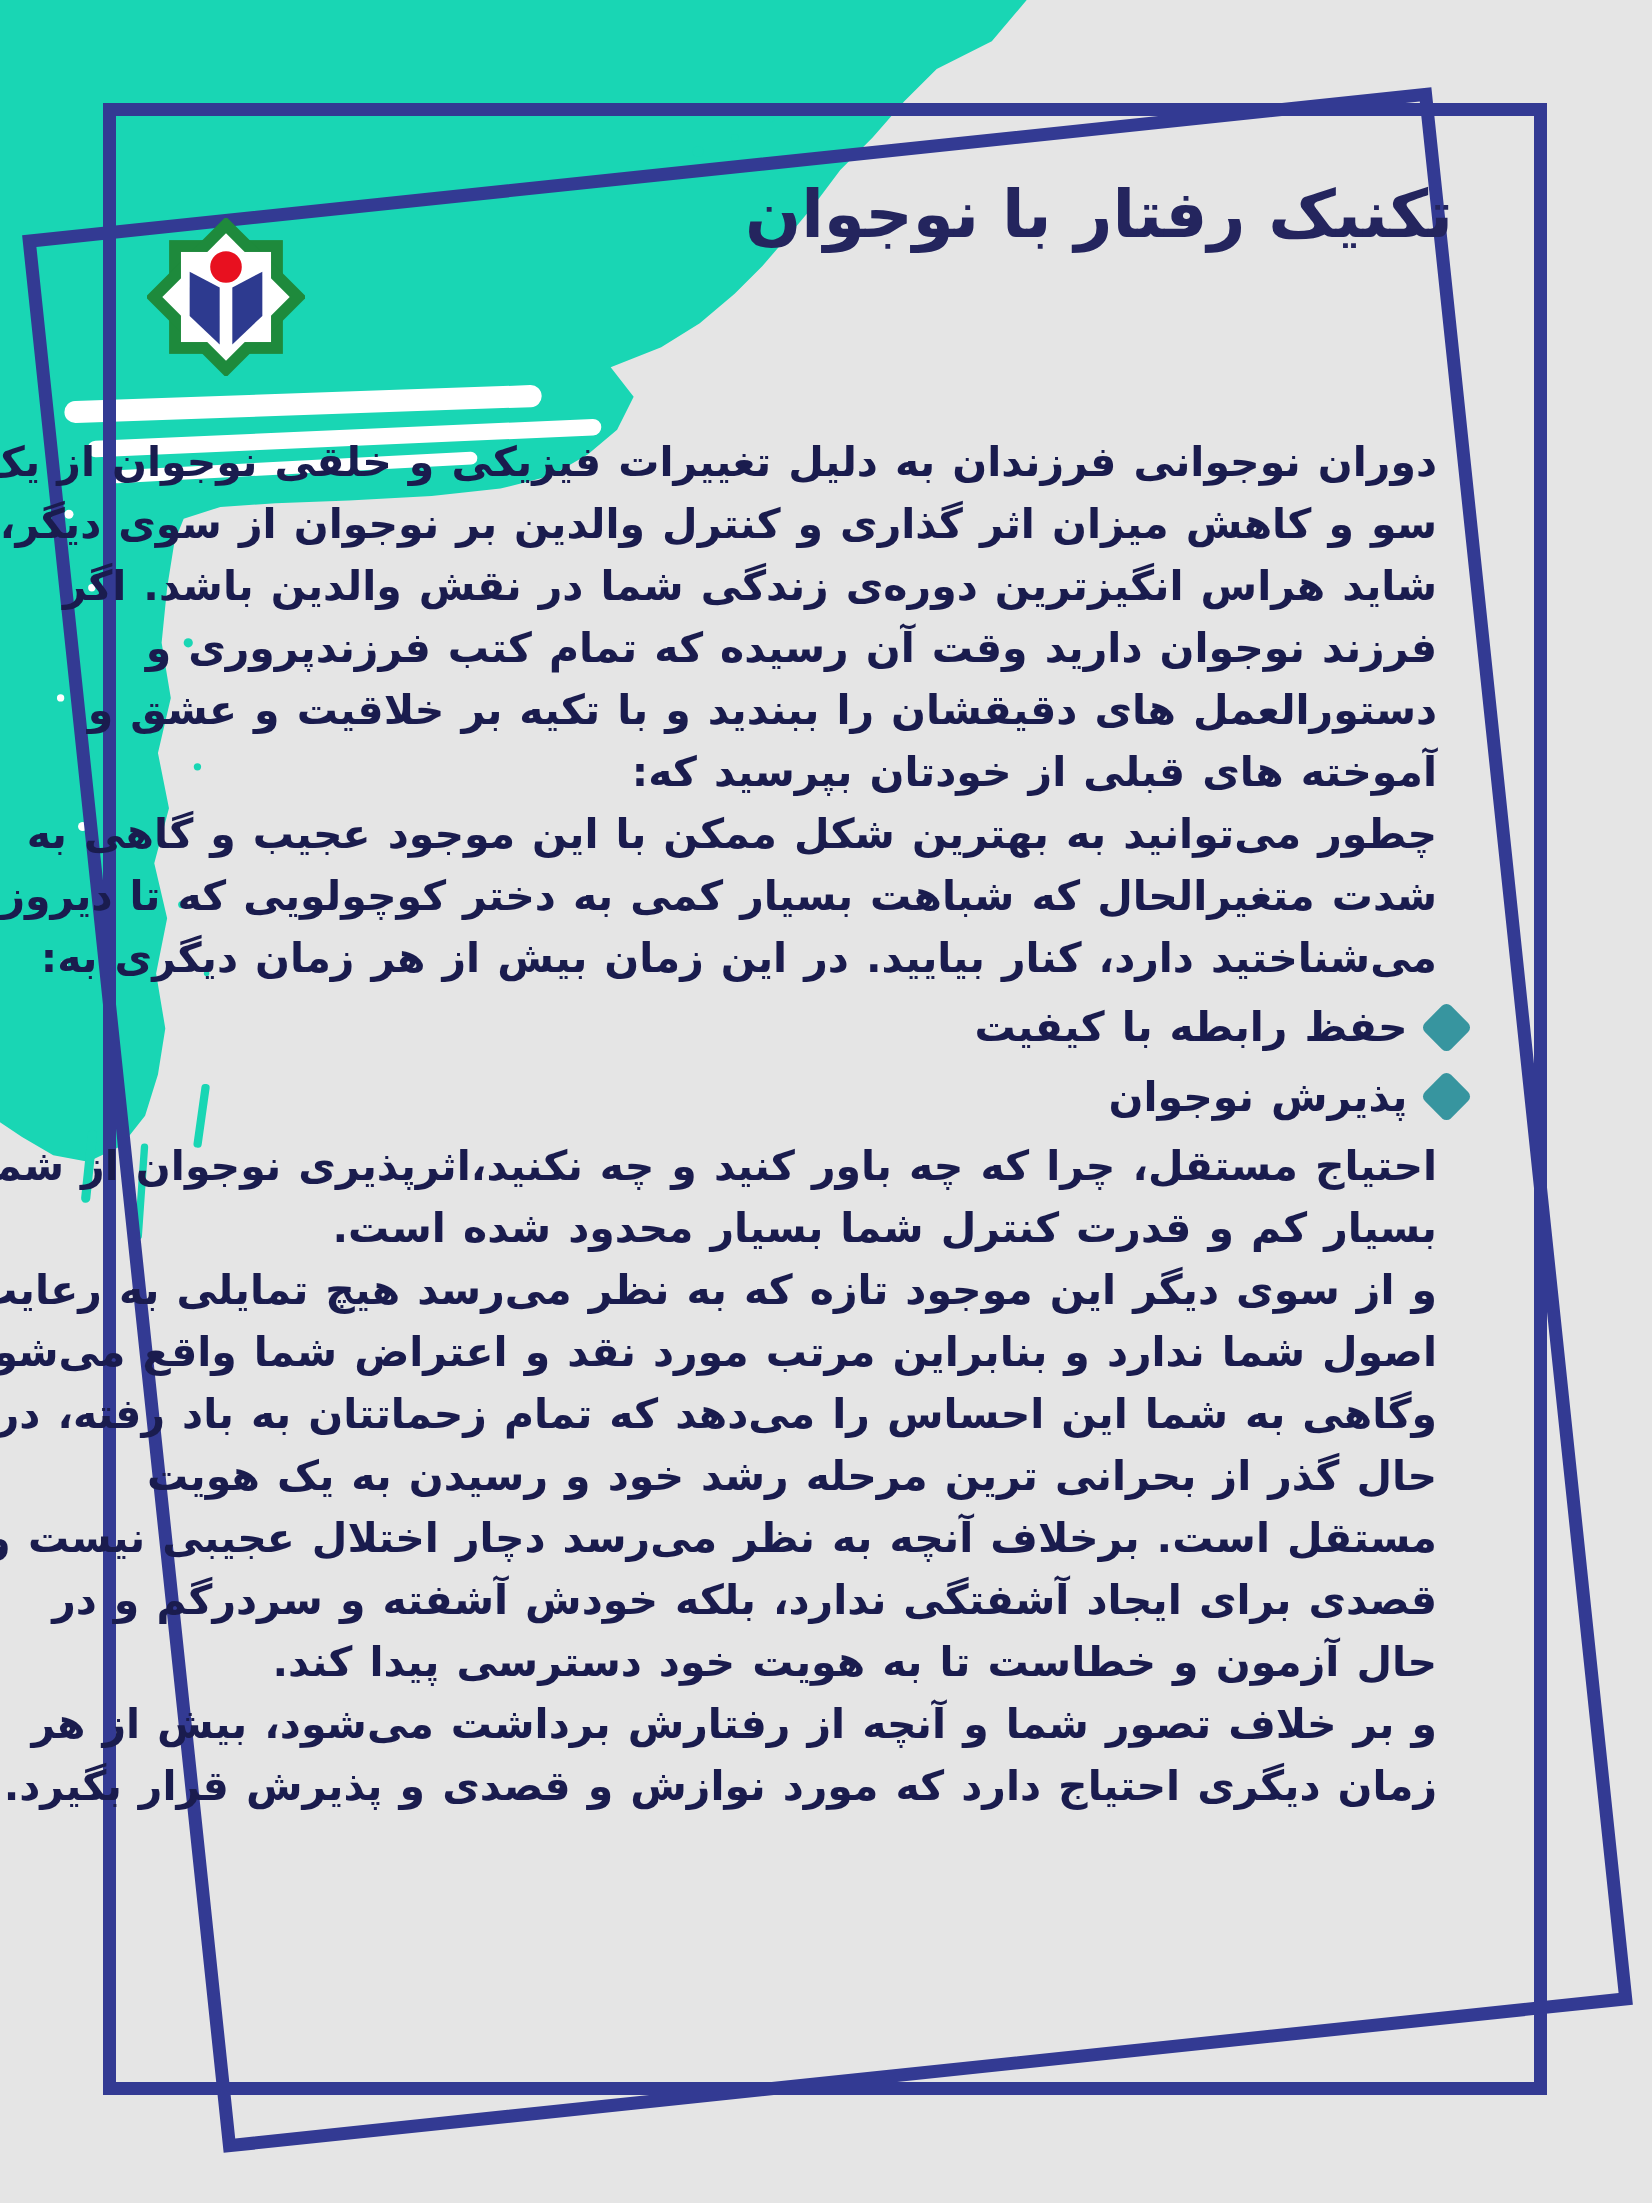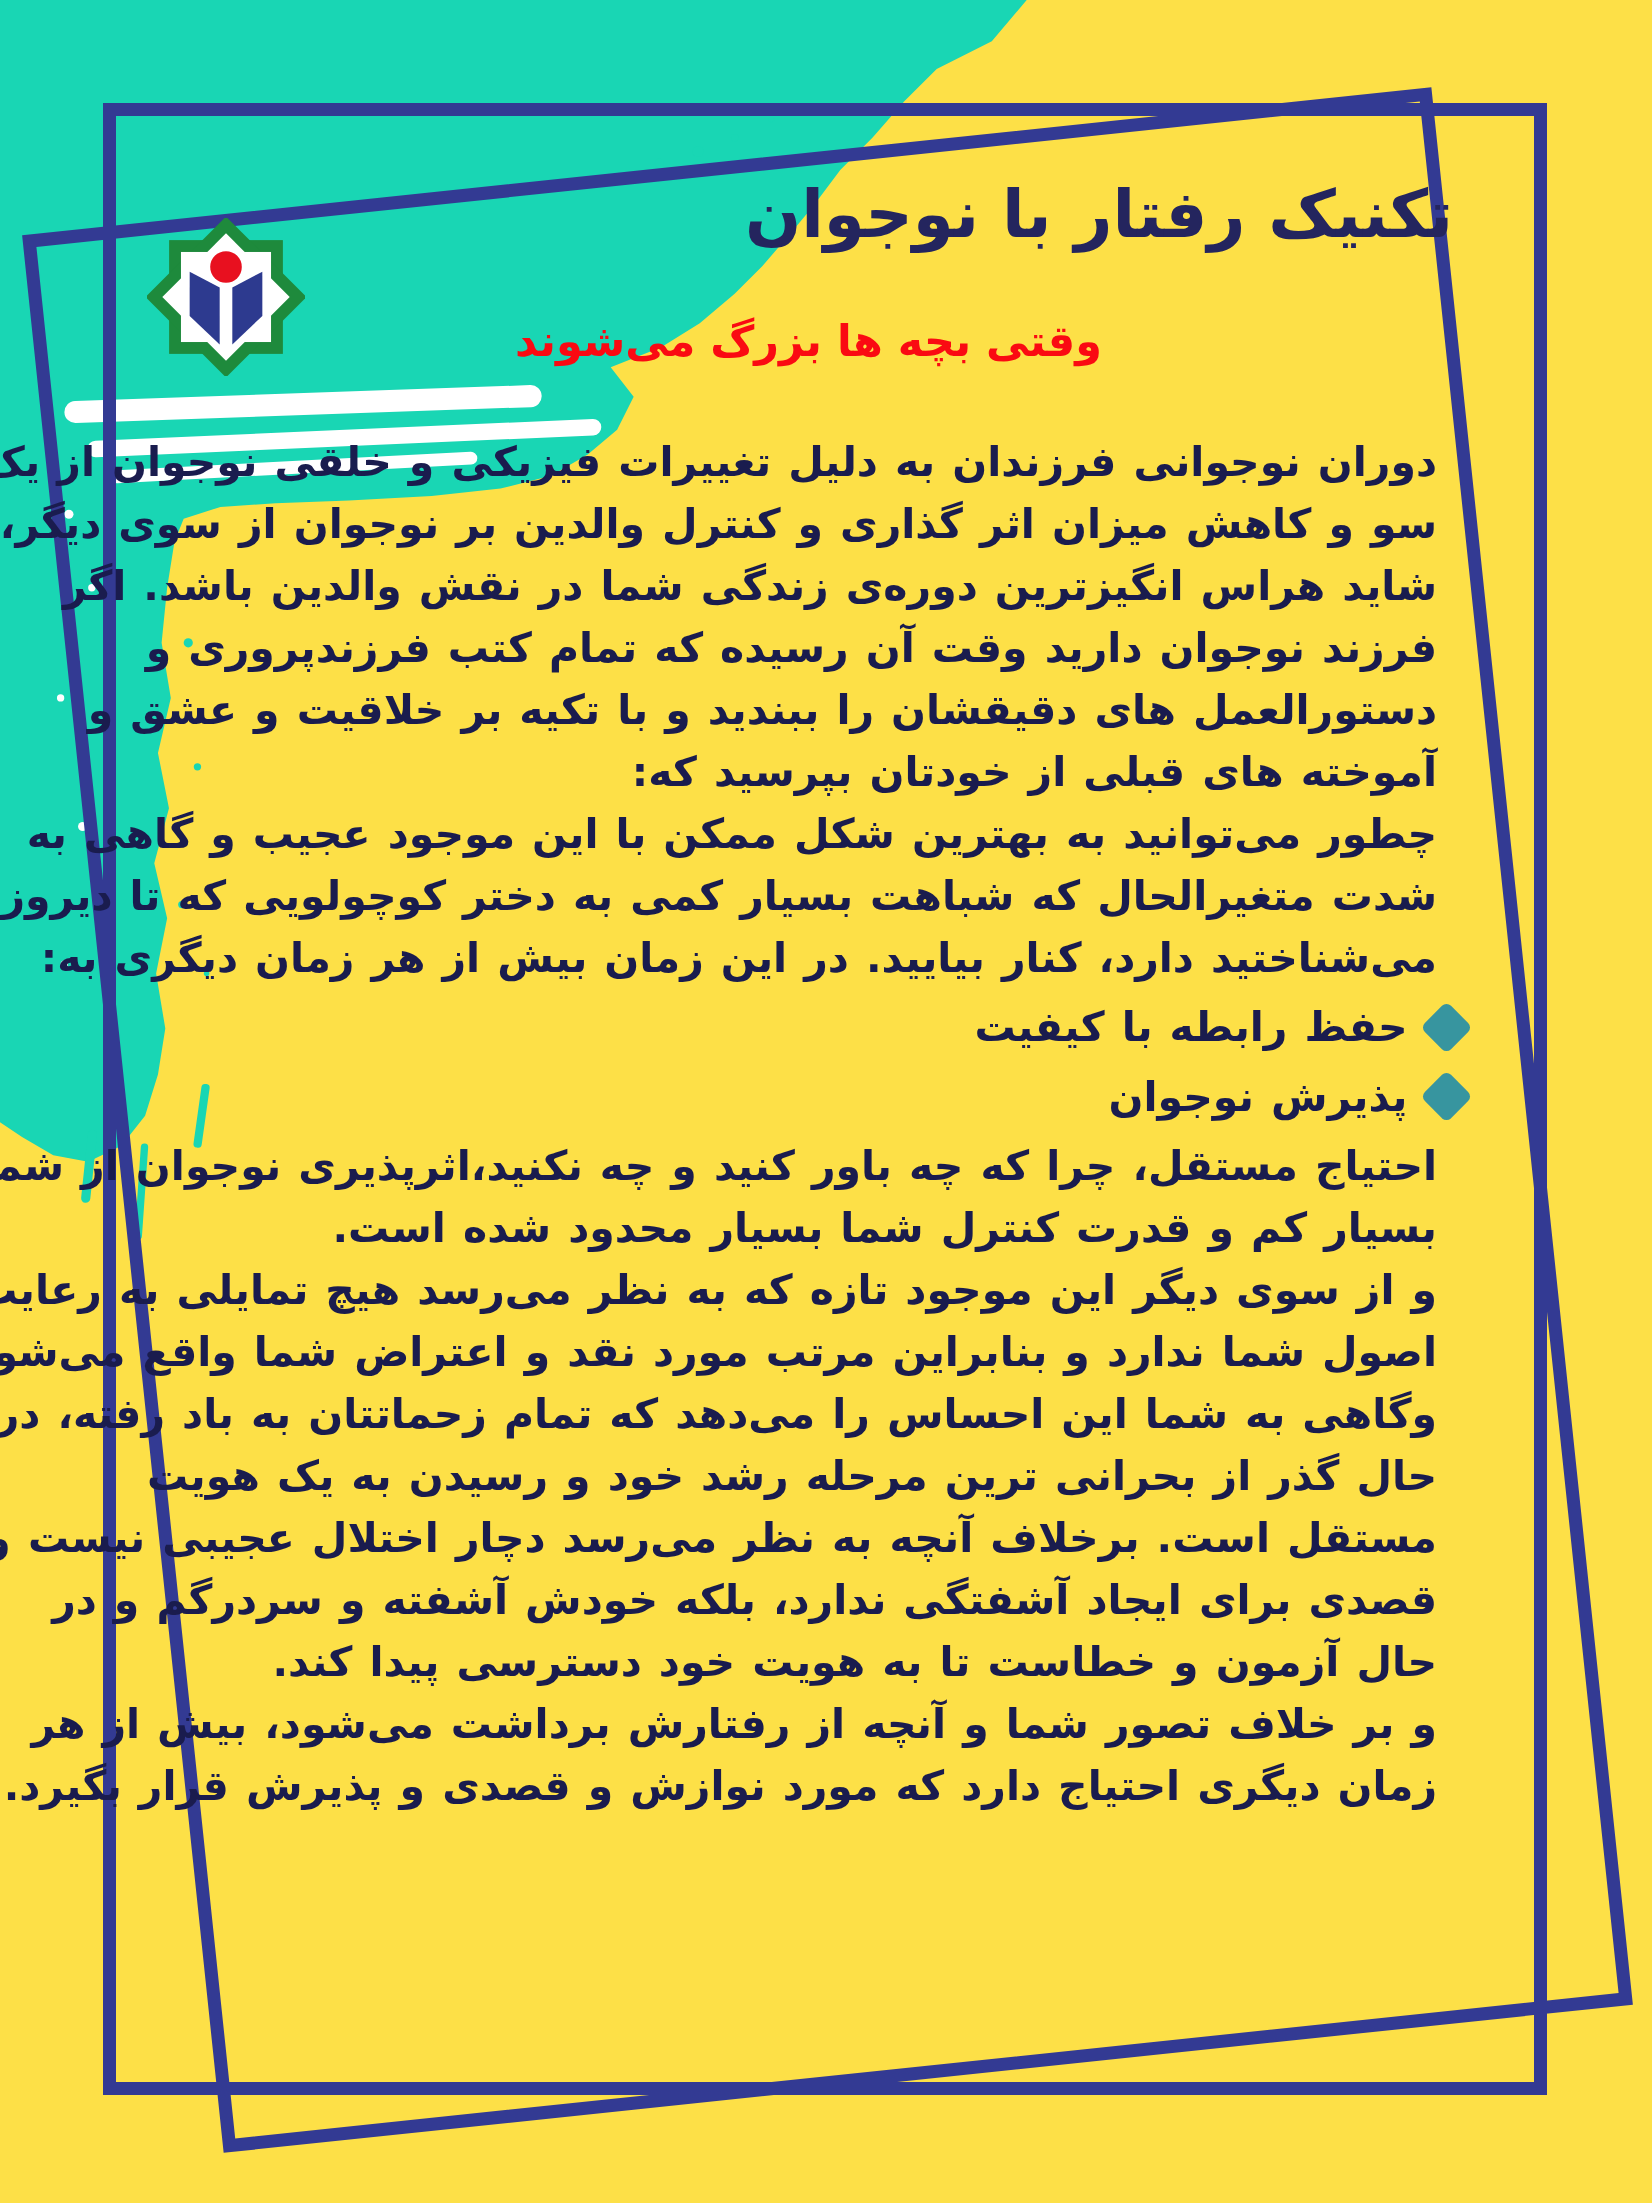--- a/index.html
+++ b/index.html
@@ -1,17 +1,17 @@
 <!DOCTYPE html>
 <html lang="fa" style="font-size:14.7px"><head>
 <meta charset="utf-8">
 <style>
   html,body{margin:0;padding:0;background:#ffffff;}
   .canvas{
-    position:relative;width:1653px;height:2204px;background:#fde047;
+    position:relative;width:1653px;height:2204px;background:#e5e5e5;
     overflow:hidden;font-family:"DejaVu Sans",sans-serif;
   }
   .splash{position:absolute;left:0;top:0;width:1653px;height:2204px;pointer-events:none;}
   .frame{position:absolute;box-sizing:border-box;border:13.8px solid #333A93;background:transparent;}
   .frame-rotated{left:119px;top:156px;width:1417px;height:1928px;transform:rotate(-6deg);}
   .frame-straight{left:103px;top:103px;width:1444px;height:1992px;}
   .logo{position:absolute;left:147px;top:218px;width:158px;height:158px;}
   .title{
     position:absolute;right:200px;top:176px;margin:0;direction:rtl;
     font-size:66px;font-weight:bold;color:#24255E;white-space:nowrap;letter-spacing:0;
@@ -88,21 +88,20 @@
       <rect x="21.5" y="21.5" width="57" height="57" fill="#ffffff" transform="rotate(45 50 50)"></rect>
     </g>
     <g>
       <path d="M27,34 L46,44 L46,80 L27,62 Z" fill="#2D3A8F"></path>
       <path d="M73,34 L54,44 L54,80 L73,62 Z" fill="#2D3A8F"></path>
     </g>
     <circle cx="50" cy="31" r="10" fill="#E8101F"></circle>
   </svg>
 
   <h1 class="title">تکنیک رفتار با نوجوان</h1>
-  <h2 class="subtitle">وقتی بچه ها بزرگ می‌شوند</h2>
 
   <div class="body-text" id="bodyText" dir="rtl" lang="fa">
       <div class="text-line">دوران نوجوانی فرزندان به دلیل تغییرات فیزیکی و خلقی نوجوان از یک</div>
       <div class="text-line">سو و کاهش میزان اثر گذاری و کنترل والدین بر نوجوان از سوی دیگر،</div>
       <div class="text-line">شاید هراس انگیزترین دوره‌ی زندگی شما در نقش والدین باشد. اگر</div>
       <div class="text-line">فرزند نوجوان دارید وقت آن رسیده که تمام کتب فرزندپروری و</div>
       <div class="text-line">دستورالعمل های دقیقشان را ببندید و با تکیه بر خلاقیت و عشق و</div>
       <div class="text-line">آموخته های قبلی از خودتان بپرسید که:</div>
       <div class="text-line">چطور می‌توانید به بهترین شکل ممکن با این موجود عجیب و گاهی به</div>
       <div class="text-line">شدت متغیرالحال که شباهت بسیار کمی به دختر کوچولویی که تا دیروز</div>

